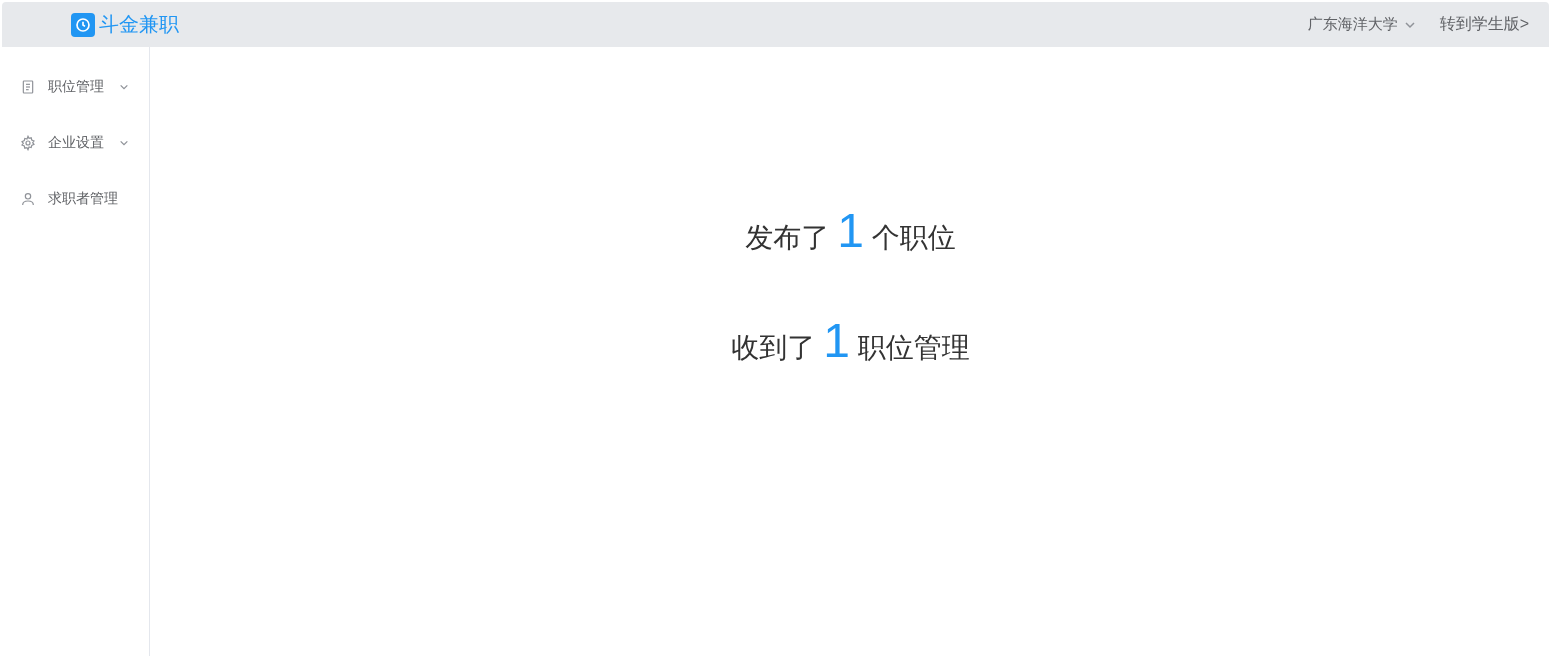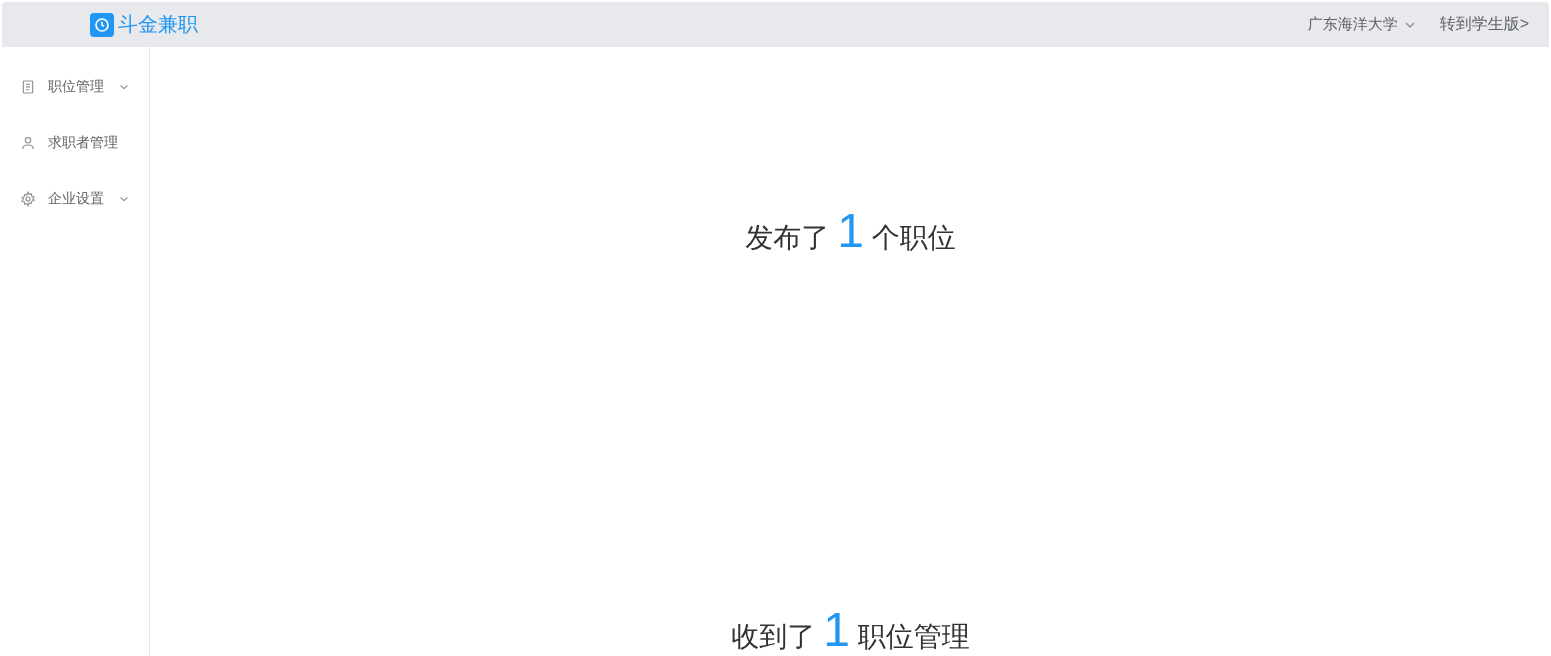--- a/index.html
+++ b/index.html
@@ -13,21 +13,21 @@
       width: 1551px;
       height: 656px;
       overflow: hidden;
     }
     .header {
       height: 45px;
       background: #e7e9ec;
       display: flex;
       align-items: center;
       justify-content: space-between;
-      padding: 0 20px 0 88px;
+      padding: 0 20px 0 69px;
       border-radius: 4px 4px 0 0;
       margin: 2px 2px 0 2px;
     }
     .logo-area {
       display: flex;
       align-items: center;
       gap: 4px;
     }
     .logo-icon {
       width: 24px;
@@ -91,21 +91,20 @@
       width: 10px;
       height: 10px;
     }
     .main {
       flex: 1;
       display: flex;
       flex-direction: column;
       align-items: center;
       padding-top: 160px;
       gap: 60px;
-      justify-content: space-between;
     }
     .stat-row {
       display: flex;
       align-items: baseline;
       font-size: 28px;
       color: #333;
       gap: 8px;
     }
     .stat-number {
       color: #2196f3;
@@ -153,35 +152,35 @@
         <line x1="9" y1="16" x2="13" y2="16"></line>
       </svg>
       <span>职位管理</span>
       <svg class="chevron chevron-down" viewBox="0 0 12 12">
         <path d="M2 4l4 4 4-4"></path>
       </svg>
     </div>
 
     <div class="sidebar-item">
       <svg class="menu-icon" viewBox="0 0 24 24" fill="none" stroke="#909399" stroke-width="1.8">
-        <circle cx="12" cy="8" r="4"></circle>
-        <path d="M4 21c0-4 4-6 8-6s8 2 8 6"></path>
-      </svg>
-      <span>求职者管理</span>
-    </div>
-
-    <div class="sidebar-item">
-      <svg class="menu-icon" viewBox="0 0 24 24" fill="none" stroke="#909399" stroke-width="1.8">
         <circle cx="12" cy="12" r="3"></circle>
         <path d="M12 2l1.5 3 3.3-.8.8 3.3L21 9l-2 2.5 2 2.5-3.4 1.5-.8 3.3-3.3-.8L12 22l-1.5-3-3.3.8-.8-3.3L3 15l2-2.5L3 10l3.4-1.5.8-3.3 3.3.8z"></path>
       </svg>
       <span>企业设置</span>
       <svg class="chevron chevron-down" viewBox="0 0 12 12">
         <path d="M2 4l4 4 4-4"></path>
       </svg>
+    </div>
+
+    <div class="sidebar-item">
+      <svg class="menu-icon" viewBox="0 0 24 24" fill="none" stroke="#909399" stroke-width="1.8">
+        <circle cx="12" cy="8" r="4"></circle>
+        <path d="M4 21c0-4 4-6 8-6s8 2 8 6"></path>
+      </svg>
+      <span>求职者管理</span>
     </div>
   </div>
 
   <div class="main">
     <div class="stat-row">
       <span>发布了</span>
       <span class="stat-number">1</span>
       <span>个职位</span>
     </div>
     <div class="stat-row">

